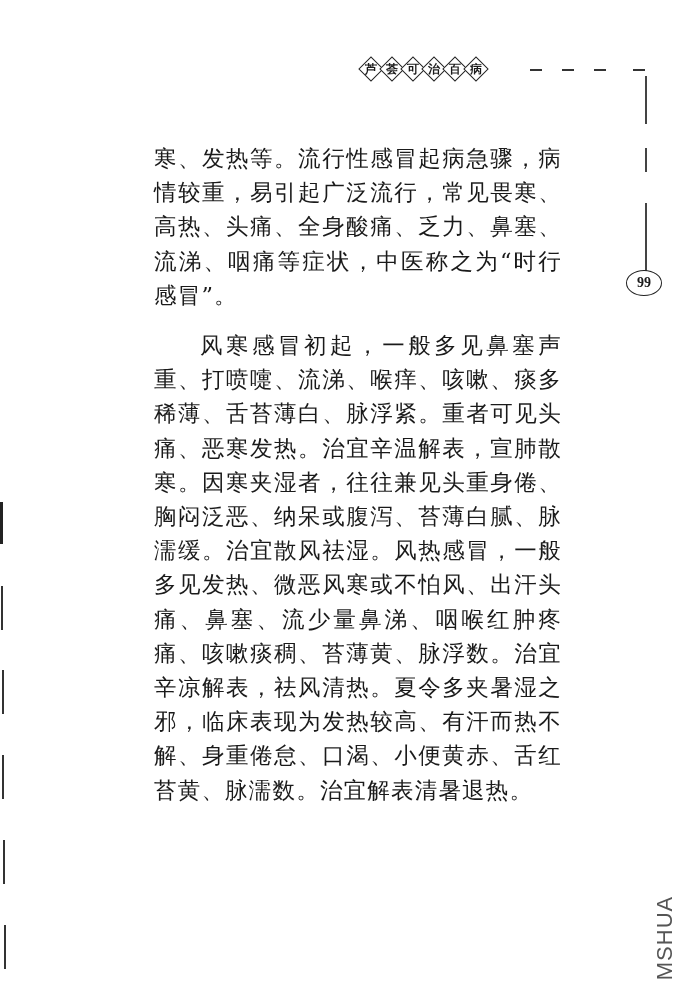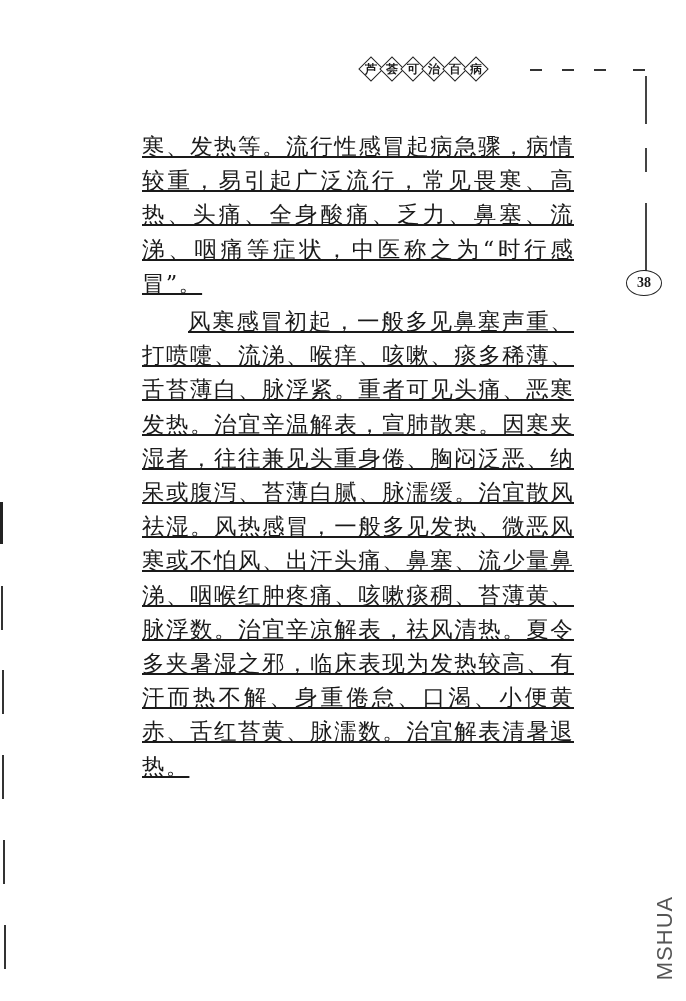--- a/index.html
+++ b/index.html
@@ -50,21 +50,21 @@
     }
     .body-text {
       position: absolute; left: 138px; top: 125px;
       width: 440px;
       font-size: 22.5px;
       line-height: 34.2px;
       letter-spacing: 1.2px;
       text-align: justify;
       text-align-last: left;
     }
-    .body-text p { margin: 4px; text-decoration: underline; }
+    .body-text p { margin: 16px; }
     .body-text p.indent { text-indent: 46px; }
     .edge-mark {
       position: absolute; width: 2px; background: #333;
     }
     .watermark {
       position: absolute; left: 645px; top: 888px;
       width: 40px; height: 100px;
       display: flex; align-items: center; justify-content: center;
     }
     .watermark span {
@@ -103,21 +103,21 @@
 <div class="dash" style="left:530px;"></div>
 <div class="dash" style="left:562px;"></div>
 <div class="dash" style="left:594px;"></div>
 <div class="dash" style="left:633px;"></div>
 
 <div class="rule-v" style="left:645px; top:76px; height:48px;"></div>
 <div class="rule-v" style="left:645px; top:148px; height:24px;"></div>
 <div class="rule-v" style="left:645px; top:203px; height:68px;"></div>
 
 <div class="page-num">
-    <span>38</span>
+    <span>99</span>
   </div>
 
 <div class="body-text">
   <p>寒、发热等。流行性感冒起病急骤，病情较重，易引起广泛流行，常见畏寒、高热、头痛、全身酸痛、乏力、鼻塞、流涕、咽痛等症状，中医称之为“时行感冒”。</p>
   <p class="indent">风寒感冒初起，一般多见鼻塞声重、打喷嚏、流涕、喉痒、咳嗽、痰多稀薄、舌苔薄白、脉浮紧。重者可见头痛、恶寒发热。治宜辛温解表，宣肺散寒。因寒夹湿者，往往兼见头重身倦、胸闷泛恶、纳呆或腹泻、苔薄白腻、脉濡缓。治宜散风祛湿。风热感冒，一般多见发热、微恶风寒或不怕风、出汗头痛、鼻塞、流少量鼻涕、咽喉红肿疼痛、咳嗽痰稠、苔薄黄、脉浮数。治宜辛凉解表，祛风清热。夏令多夹暑湿之邪，临床表现为发热较高、有汗而热不解、身重倦怠、口渴、小便黄赤、舌红苔黄、脉濡数。治宜解表清暑退热。</p>
 </div>
 
 <div class="edge-mark" style="left:0px; top:502px; height:42px; width:3px; background:#222;"></div>
 <div class="edge-mark" style="left:1px; top:586px; height:44px;"></div>
 <div class="edge-mark" style="left:2px; top:670px; height:44px;"></div>

